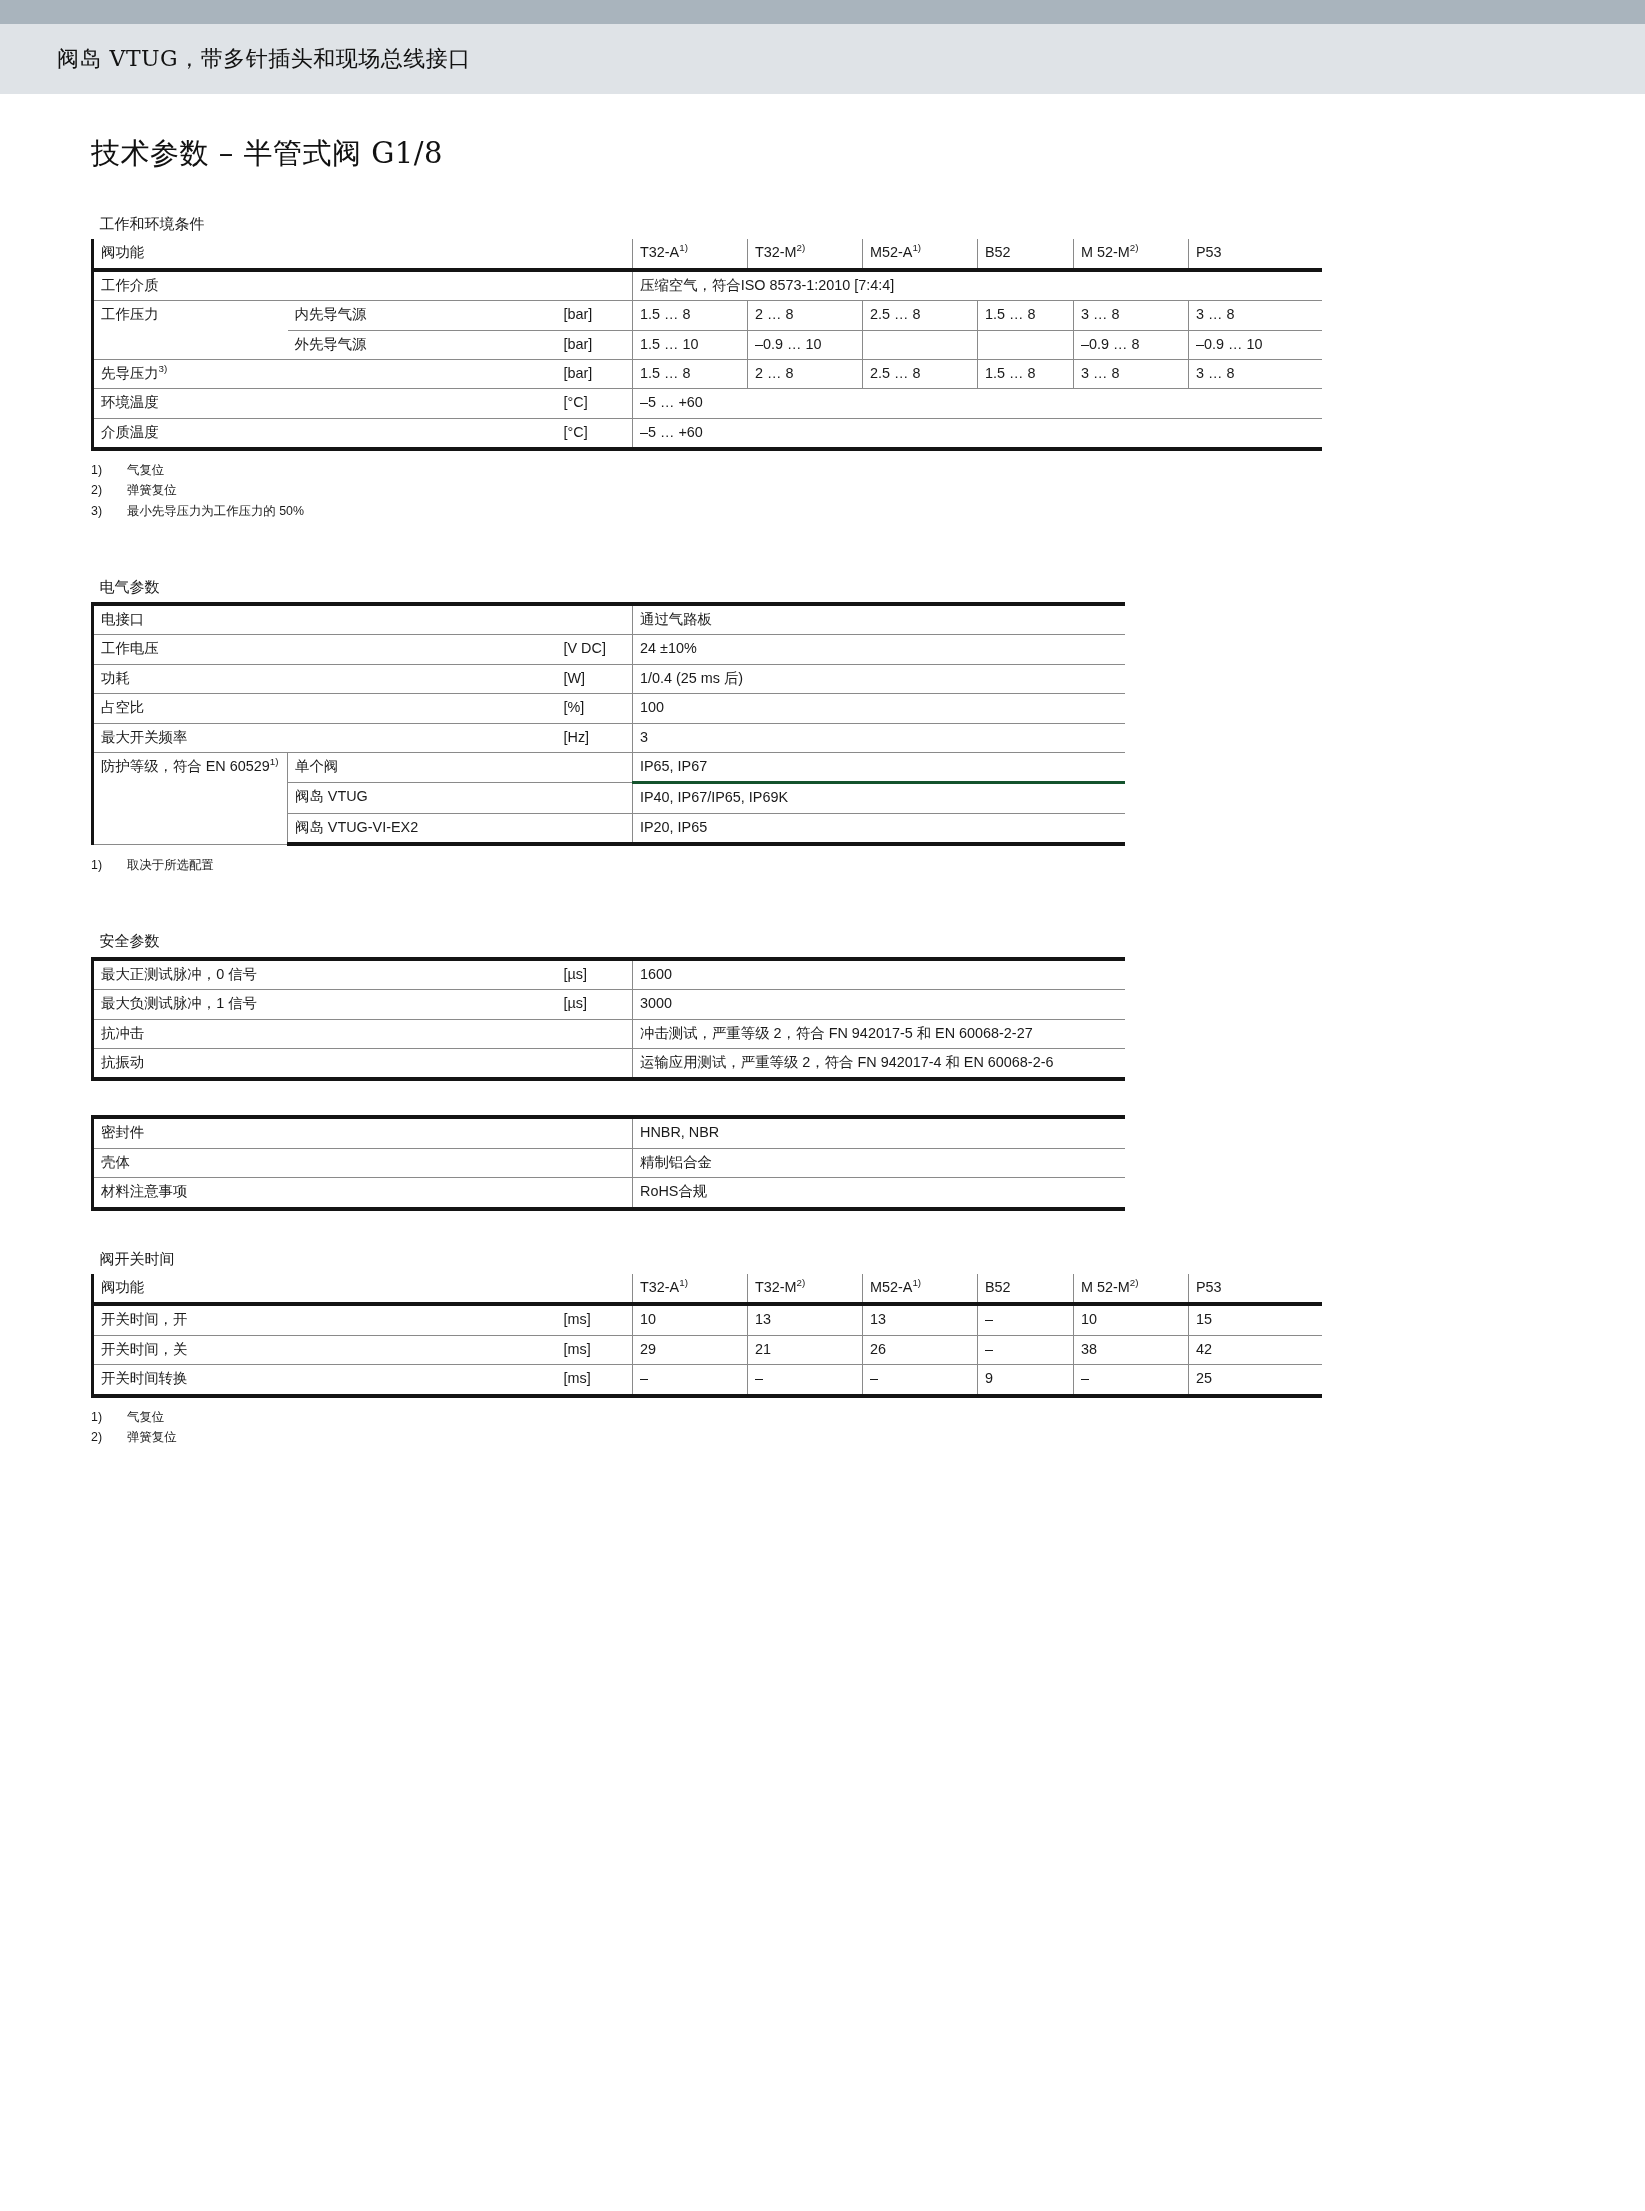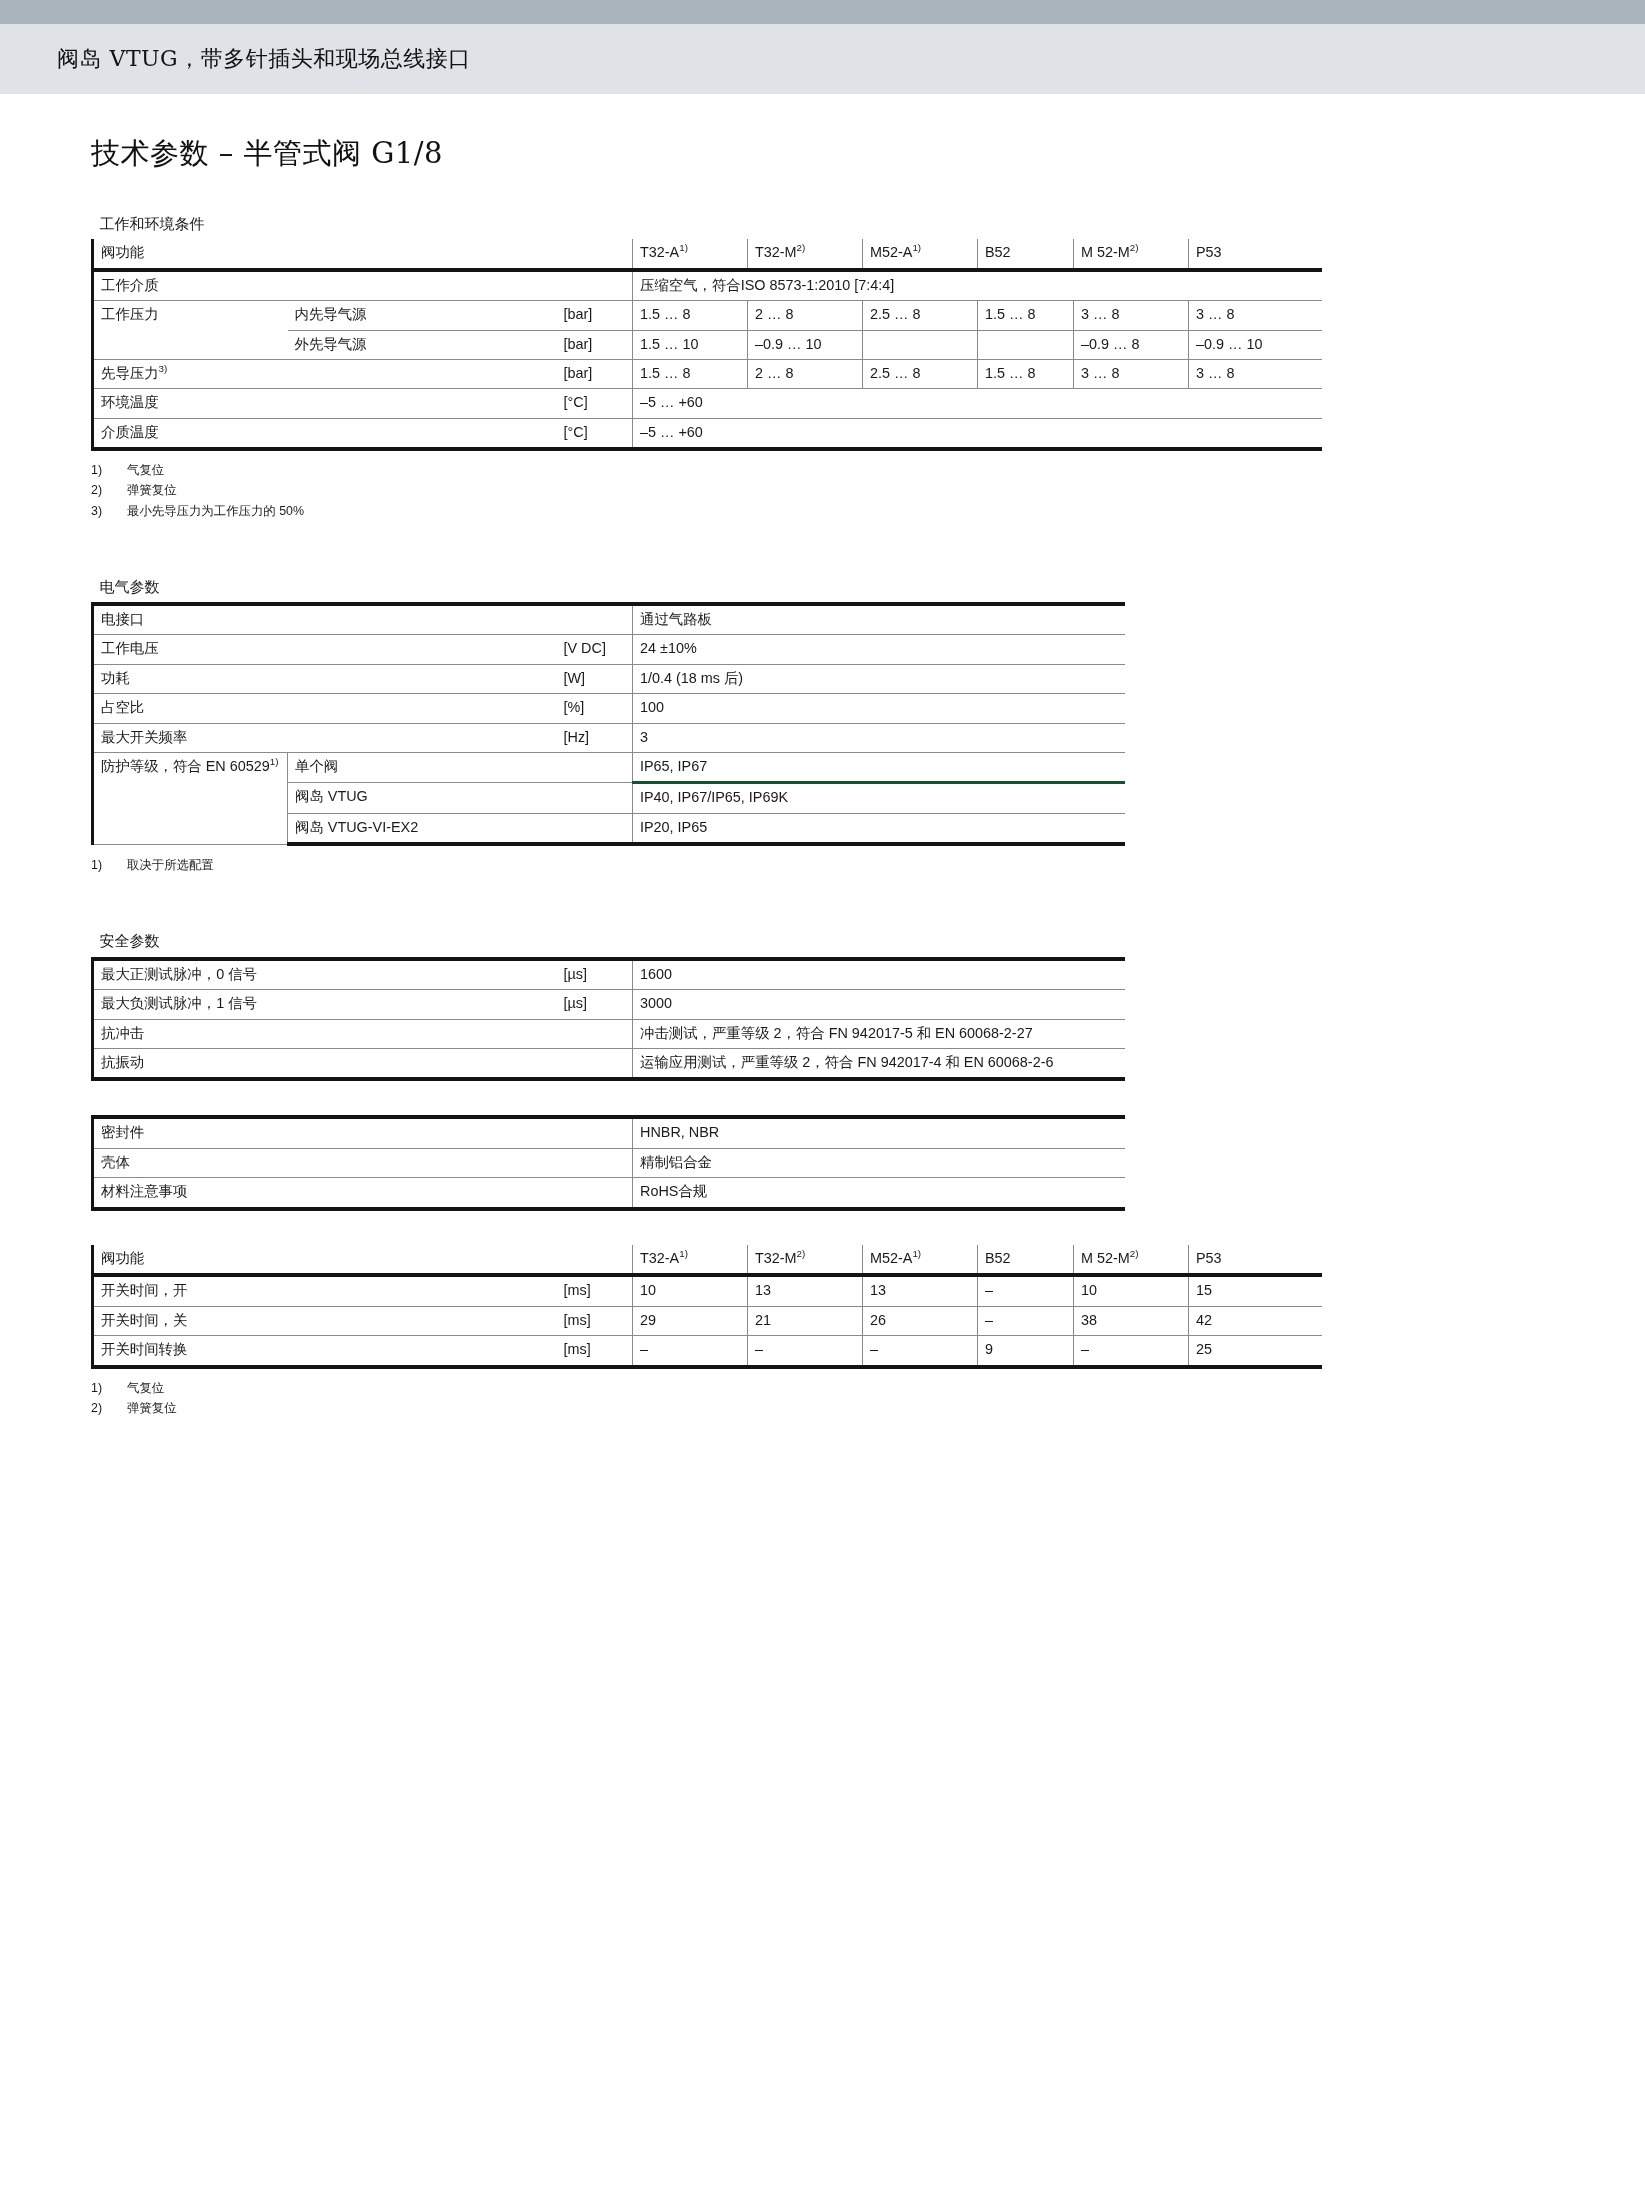--- a/index.html
+++ b/index.html
@@ -272,21 +272,21 @@
             <td>通过气路板</td>
           </tr>
           <tr>
             <td class="lead lbl" colspan="2">工作电压</td>
             <td class="nobl unit">[V DC]</td>
             <td>24 ±10%</td>
           </tr>
           <tr>
             <td class="lead lbl" colspan="2">功耗</td>
             <td class="nobl unit">[W]</td>
-            <td>1/0.4 (18 ms 后)</td>
+            <td>1/0.4 (25 ms 后)</td>
           </tr>
           <tr>
             <td class="lead lbl" colspan="2">占空比</td>
             <td class="nobl unit">[%]</td>
             <td>100</td>
           </tr>
           <tr>
             <td class="lead lbl" colspan="2">最大开关频率</td>
             <td class="nobl unit">[Hz]</td>
             <td>3</td>
@@ -403,20 +403,23 @@
           <col style="width:464px">
             <col style="width:76px">
           <col style="width:115px">
             <col style="width:115px">
             <col style="width:115px">
           <col style="width:96px">
             <col style="width:115px">
             <col style="width:133px">
         </colgroup>
         <tbody>
+          <tr class="cap-row">
+            <td colspan="8" class="cap-rule">阀开关时间</td>
+          </tr>
           <tr class="hdr-row thickbot">
             <td class="lead">阀功能</td>
             <td class="nobl"></td>
             <td><span>T32-A</span><sup>1)</sup></td>
             <td><span>T32-M</span><sup>2)</sup></td>
             <td><span>M52-A</span><sup>1)</sup></td>
             <td><span>B52</span><sup></sup></td>
             <td><span>M 52-M</span><sup>2)</sup></td>
             <td><span>P53</span><sup></sup></td>
           </tr>

